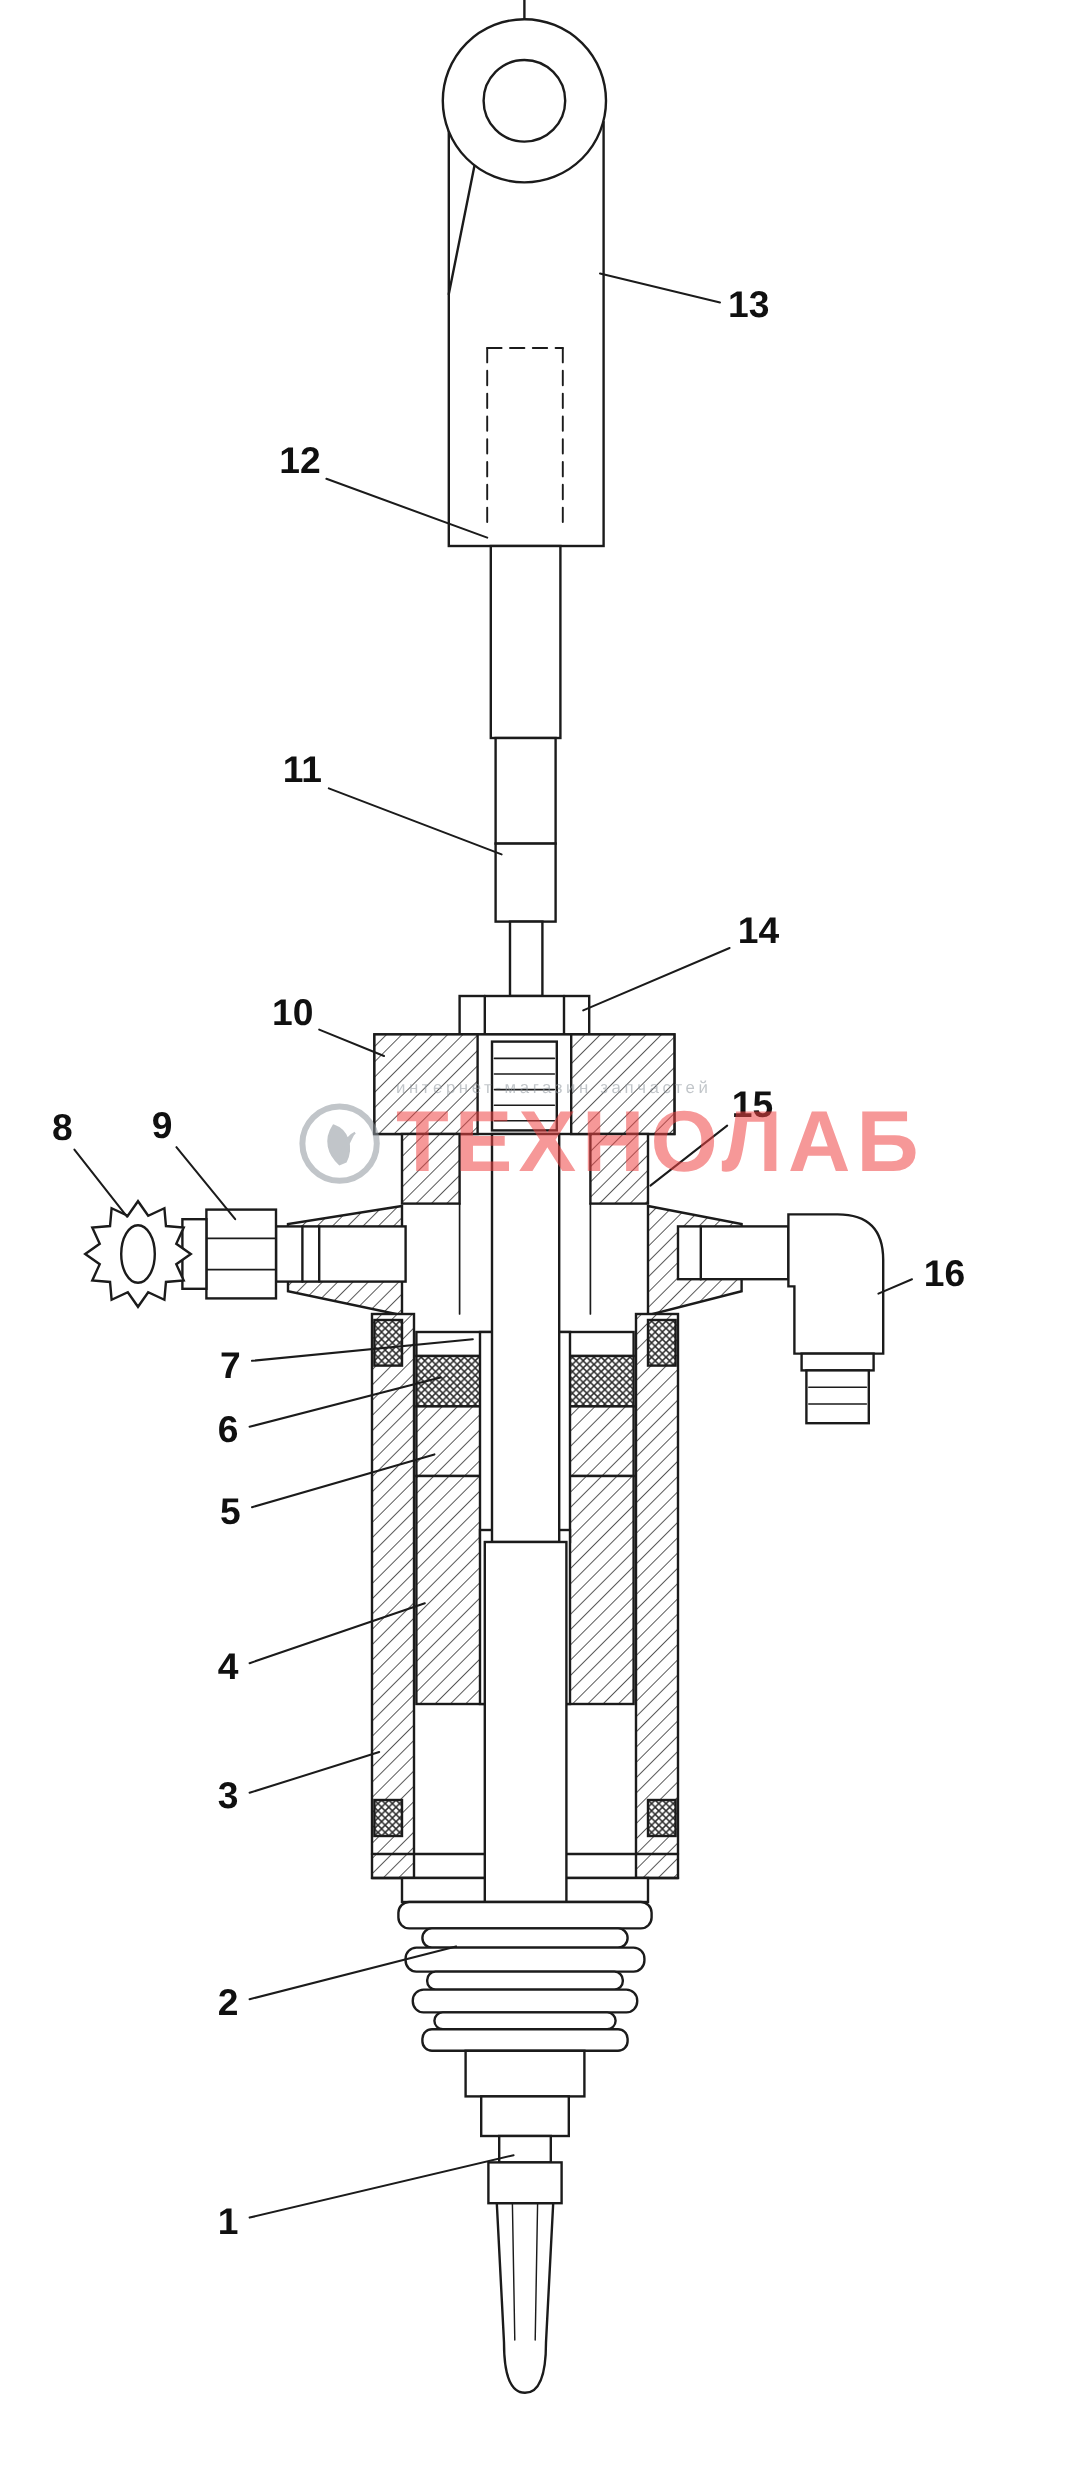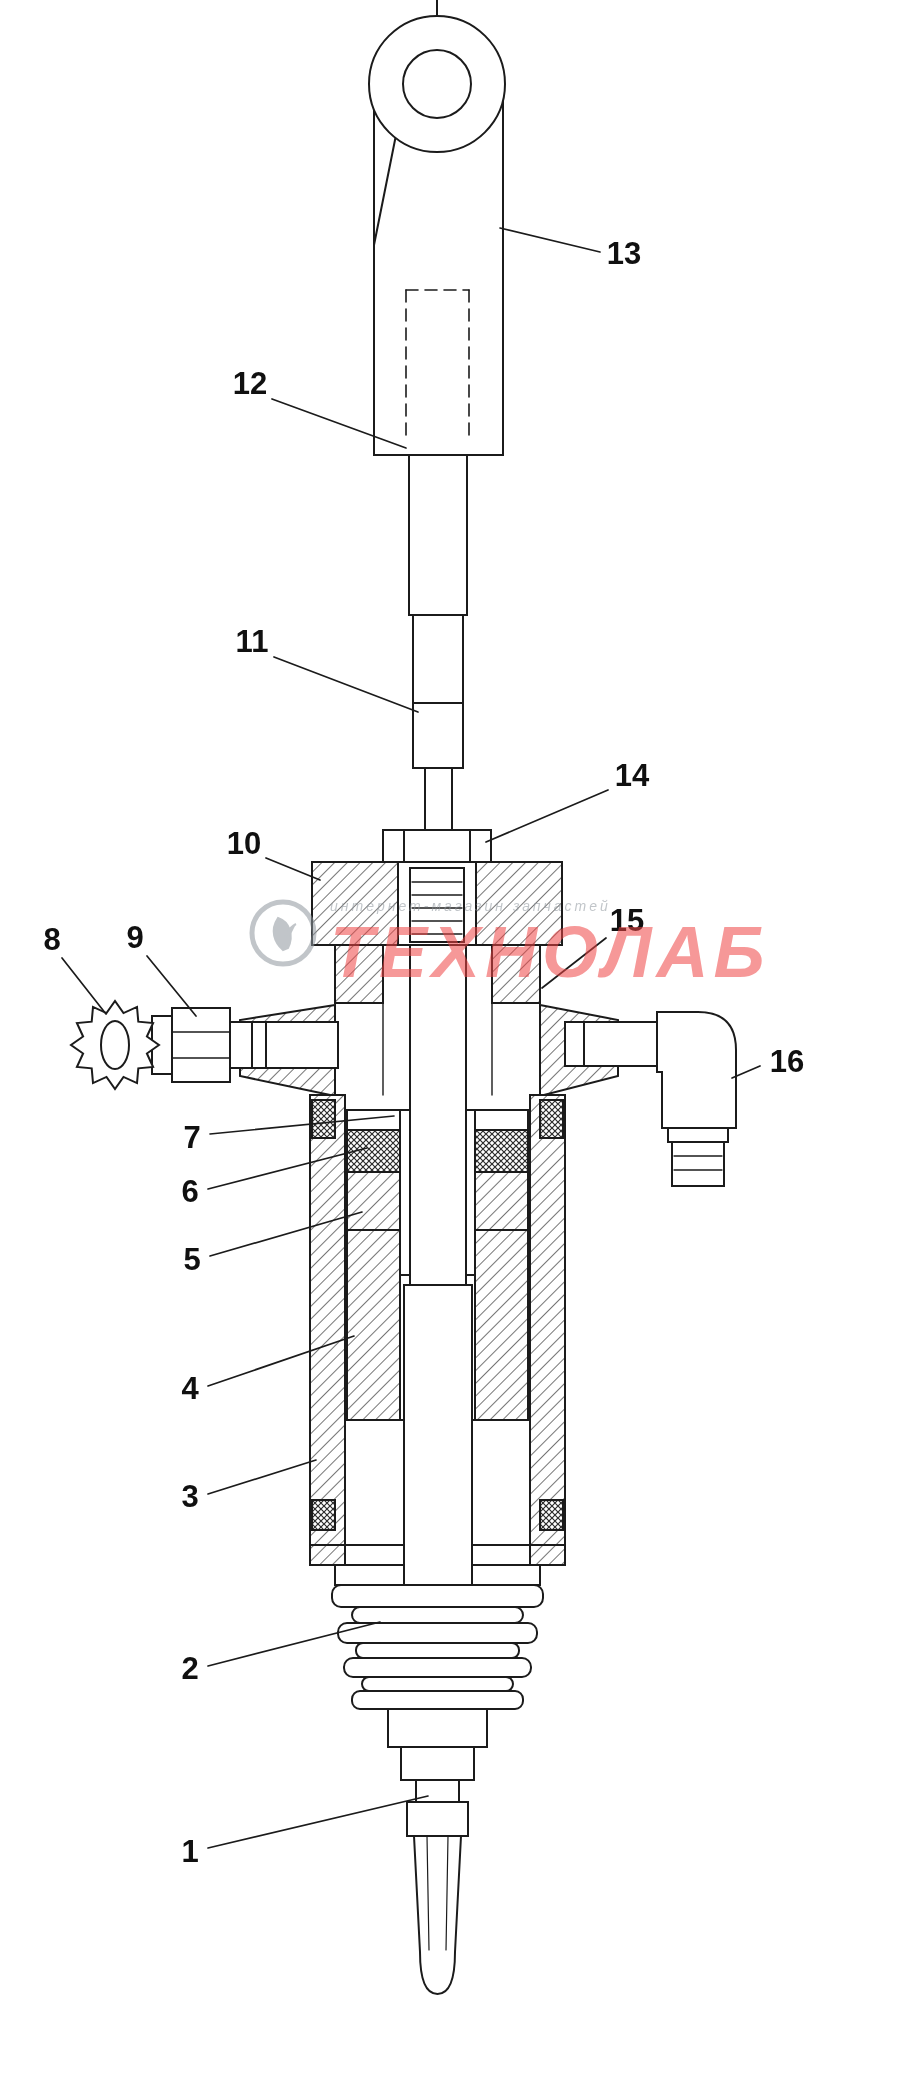--- a/index.html
+++ b/index.html
@@ -14,25 +14,24 @@
   text.callout{
     font-family:"Liberation Sans",sans-serif;
     font-size:31px;
     font-weight:bold;
     fill:#101010;
   }
   .watermark{
     position:absolute;
     left:248px;top:898px;
     display:flex;
-    align-items:flex-start;
+    align-items:flex-end;
     gap:12px;
     opacity:.55;
     pointer-events:none;
-    font-style:italic;
   }
   .wm-text-block{display:flex;flex-direction:column;}
   .wm-small{
     font-size:14px;
     letter-spacing:3px;
     color:#8f979e;
     white-space:nowrap;
     margin-bottom:2px;
   }
   .wm-big{

